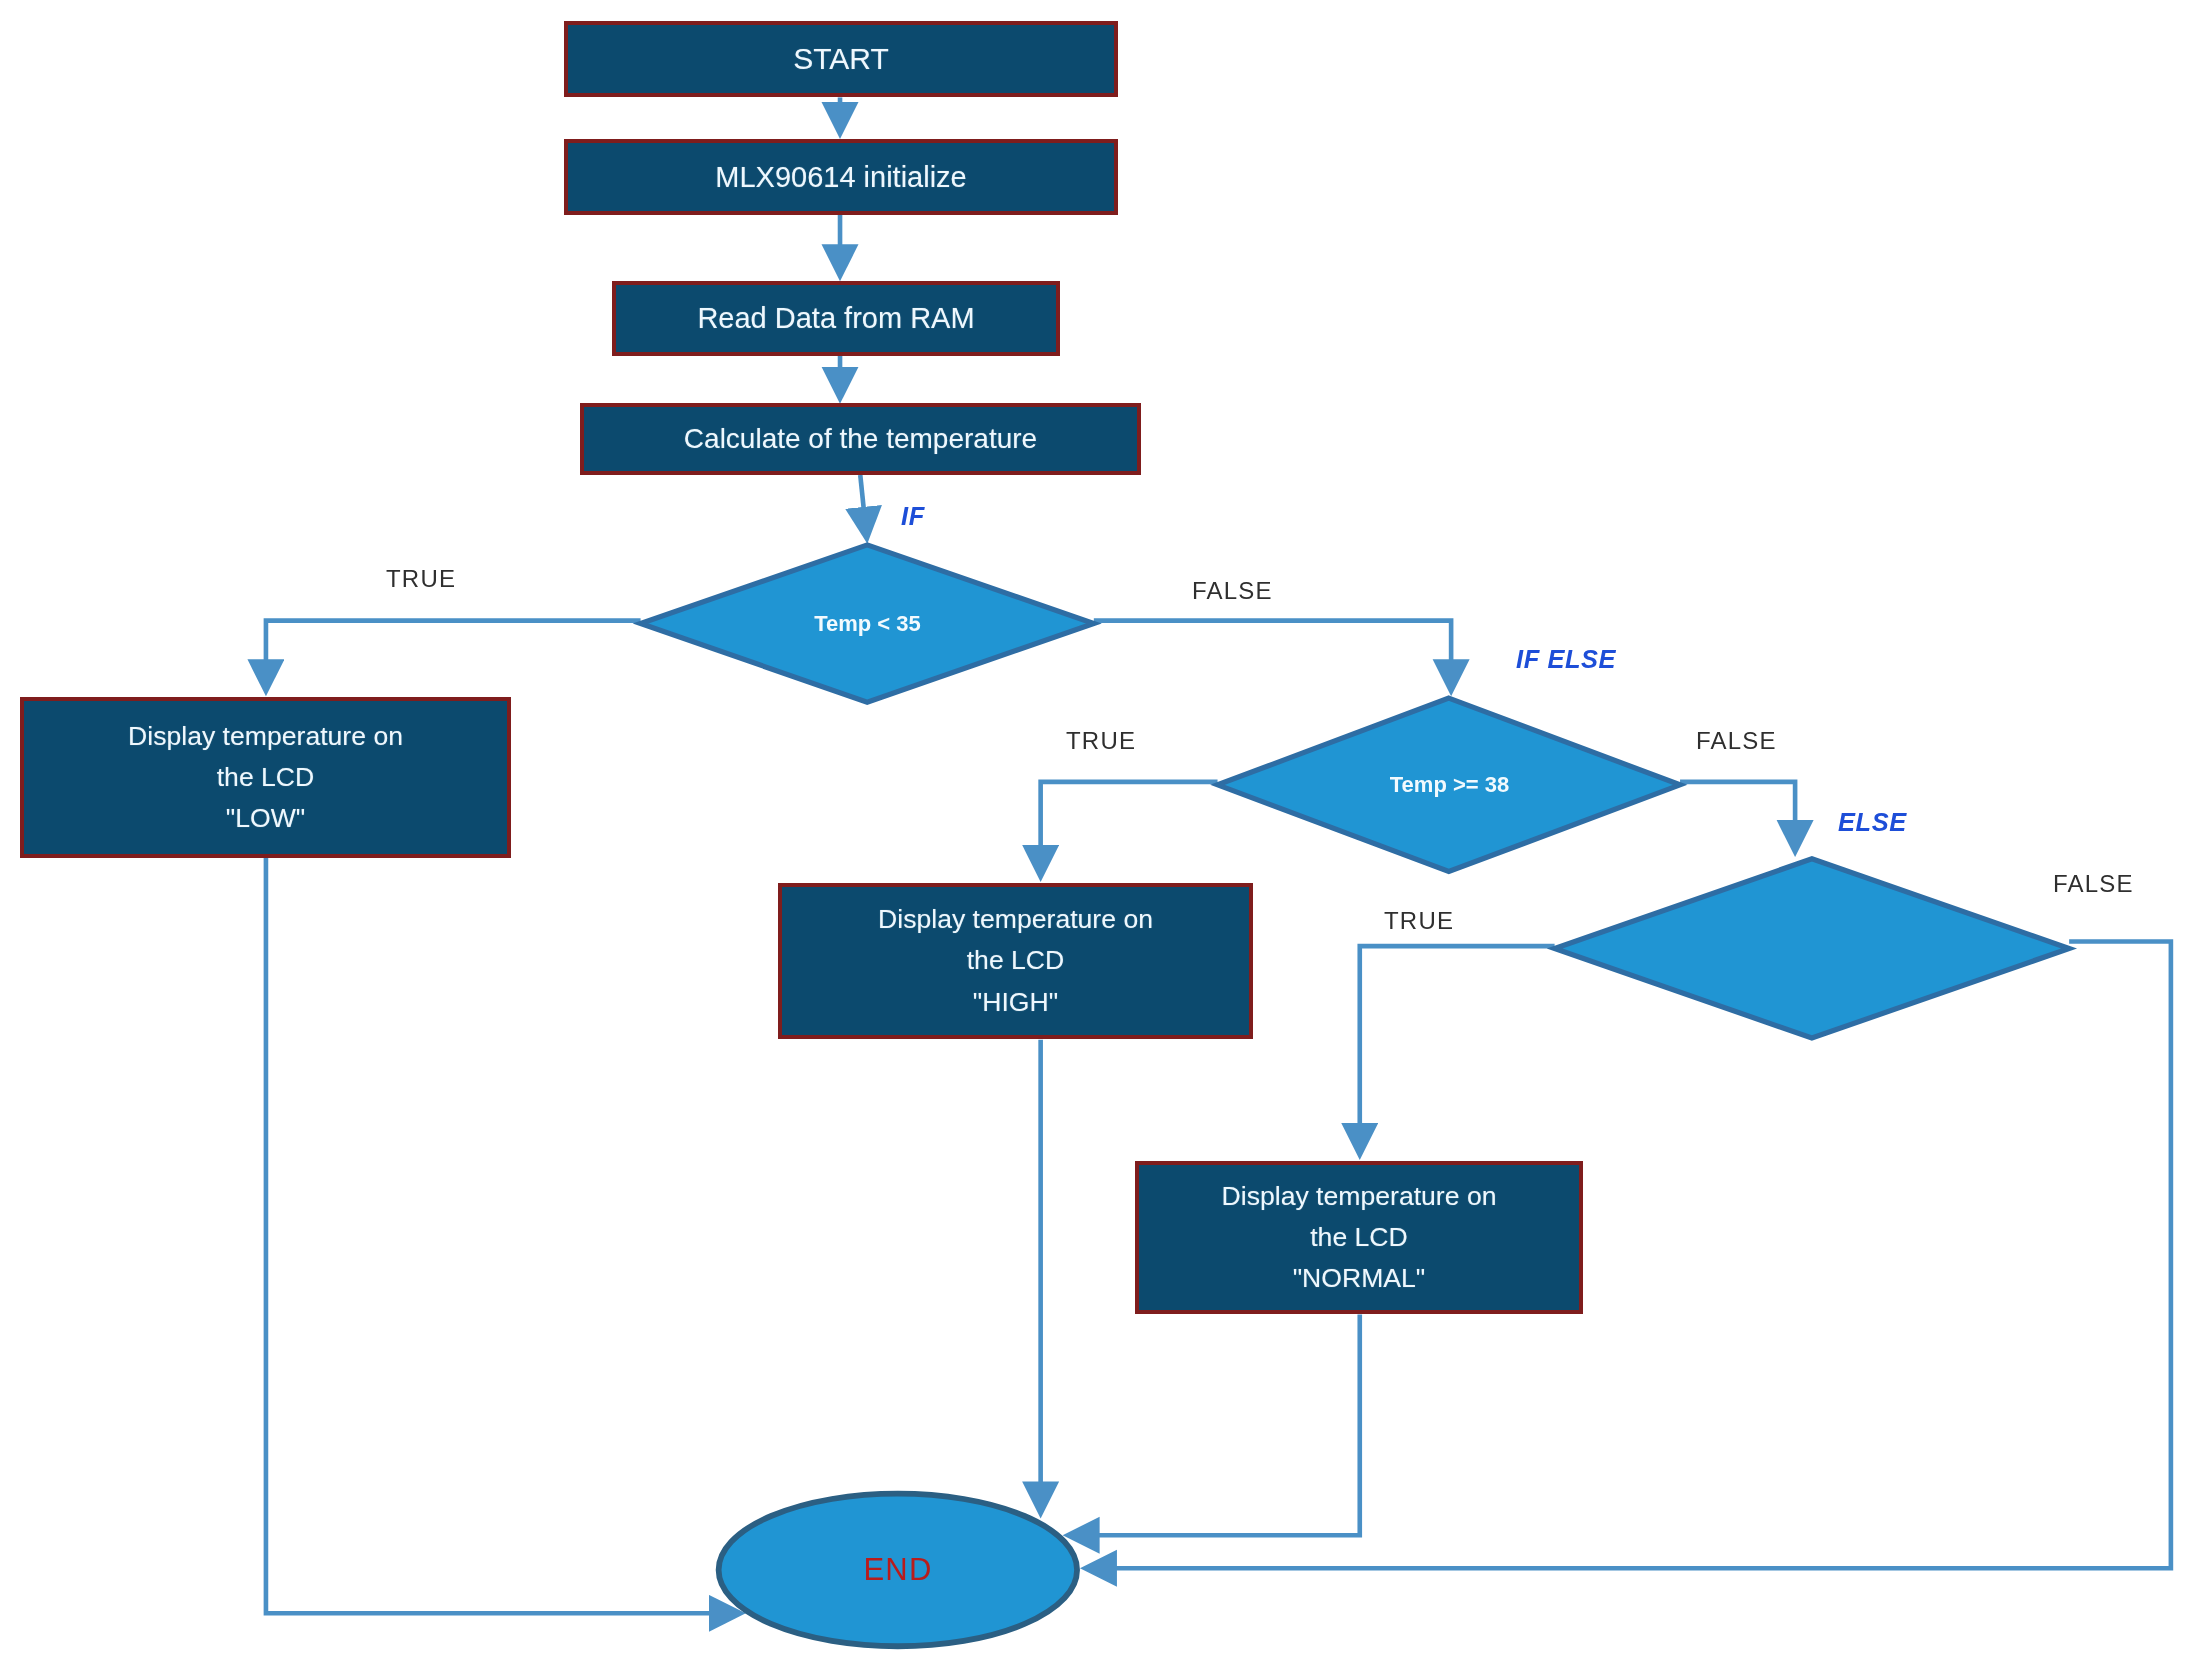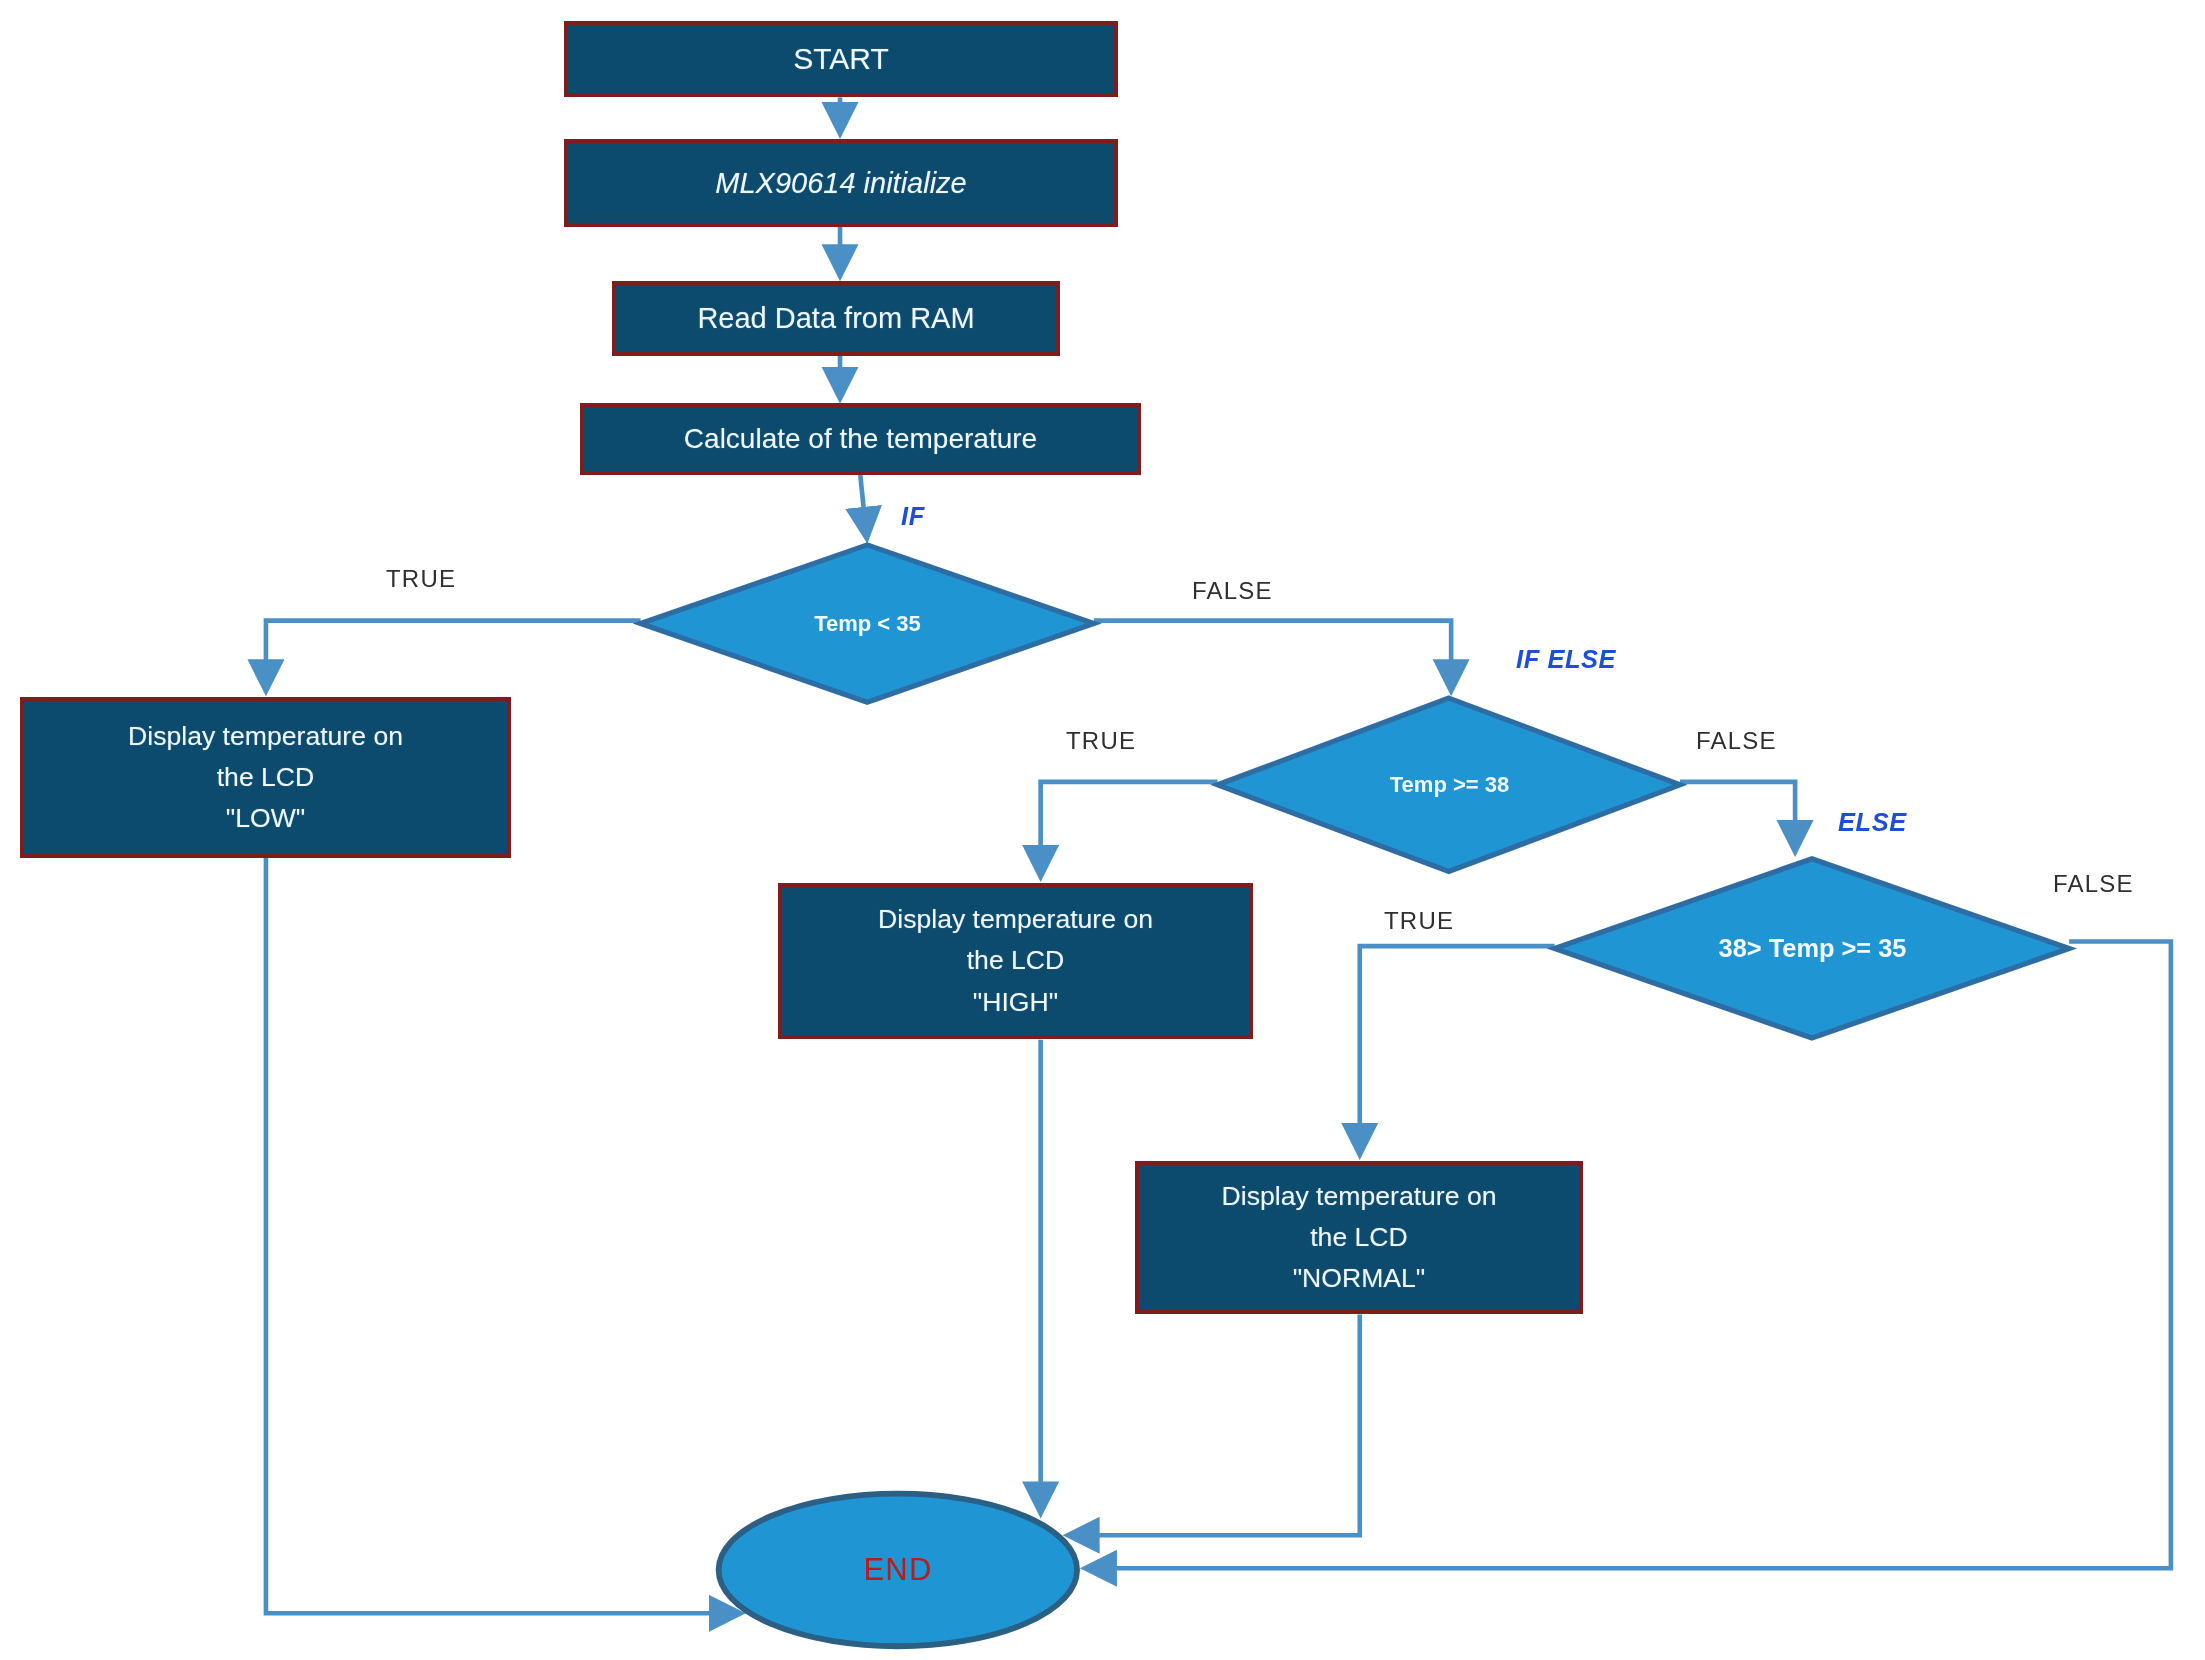--- a/index.html
+++ b/index.html
@@ -96,21 +96,21 @@
     <g fill="#2095d3" stroke="#2e6da4" stroke-width="9">
       <polygon points="1500,942 1892,1078 1500,1214 1108,1078"></polygon>
       <polygon points="2506,1207 2906,1357 2506,1507 2106,1357"></polygon>
       <polygon points="3134,1485 3579,1640 3134,1795 2689,1640"></polygon>
       <ellipse cx="1553" cy="2715" rx="310" ry="132" stroke="#2b5f83" stroke-width="10"></ellipse>
     </g>
   </svg>
 
   <div class="proc" style="left:564px; top:21.4px; width:554px; height:76px; font-size:30px;">START</div>
 
-  <div class="proc" style="left:564px; top:139px; width:554px; height:88px;font-style:italic;">MLX90614 initialize</div>
+  <div class="proc" style="left:564px; top:139px; width:554px; height:76px;">MLX90614 initialize</div>
 
   <div class="proc" style="left:564px; top:281px; width:448px; height:75px;margin-left:48px;">Read Data from RAM</div>
 
   <div class="proc" style="left:580px; top:403px; width:561px; height:72px; font-size:28px;">Calculate of the temperature</div>
 
   <div class="proc" style="left:20px; top:697px; width:491px; height:161px; font-size:26.6px;">Display temperature on
 the LCD
 "LOW"</div>
 
   <div class="proc" style="left:778px; top:883px; width:475px; height:156px; font-size:26.6px;">Display temperature on
@@ -118,21 +118,20 @@
 "HIGH"</div>
 
   <div class="proc" style="left:1135px; top:1161px; width:448px; height:153px; font-size:26.6px;">Display temperature on
 the LCD
 "NORMAL"</div>
 
   <div class="diamond-text" style="left:641px; top:545px; width:453px; height:157px;">Temp &lt; 35</div>
 
   <div class="diamond-text" style="left:1218px; top:698px; width:463px; height:173px;">Temp &gt;= 38</div>
 
-  <div class="diamond-text" style="left:1555px; top:859px; width:515px; height:179px; font-size:25.4px;">38&gt; Temp &gt;= 35</div>
 
   <div class="end-text" style="left:719px; top:1493px; width:358px; height:153px;">END</div>
 
   <div class="branch-tag" style="left:901px; top:502px;">IF</div>
   <div class="branch-tag" style="left:1516px; top:645px;">IF ELSE</div>
   <div class="branch-tag" style="left:1838px; top:808px;">ELSE</div>
 
   <div class="edge-label" style="left:386px; top:565px;">TRUE</div>
   <div class="edge-label" style="left:1192px; top:577px;">FALSE</div>
   <div class="edge-label" style="left:1066px; top:727px;">TRUE</div>

